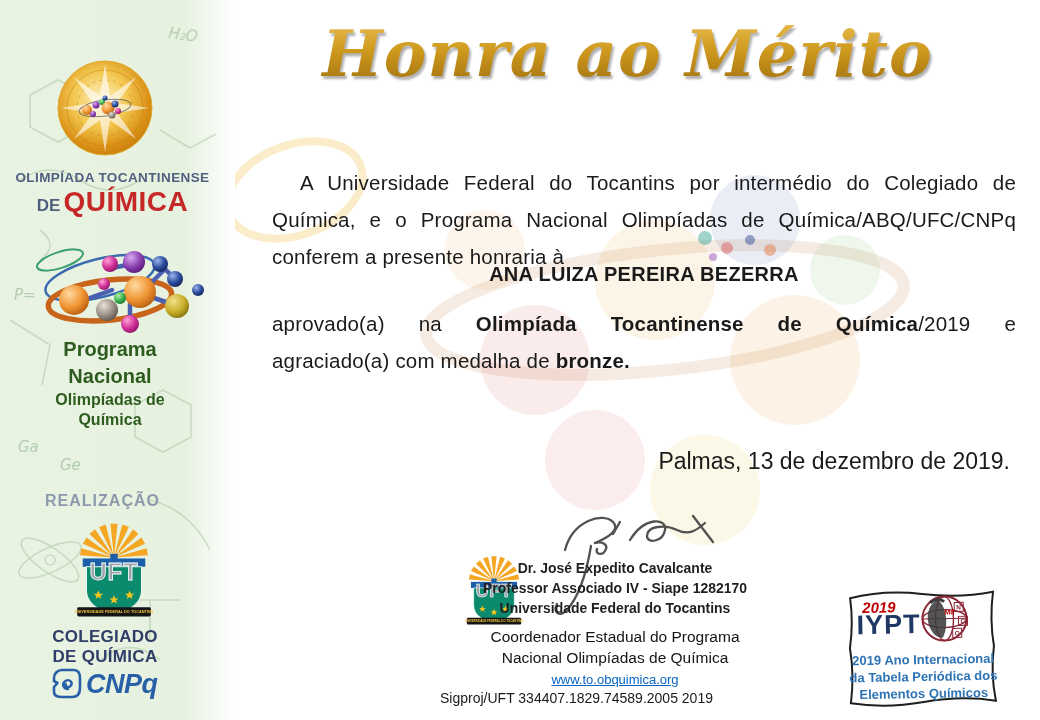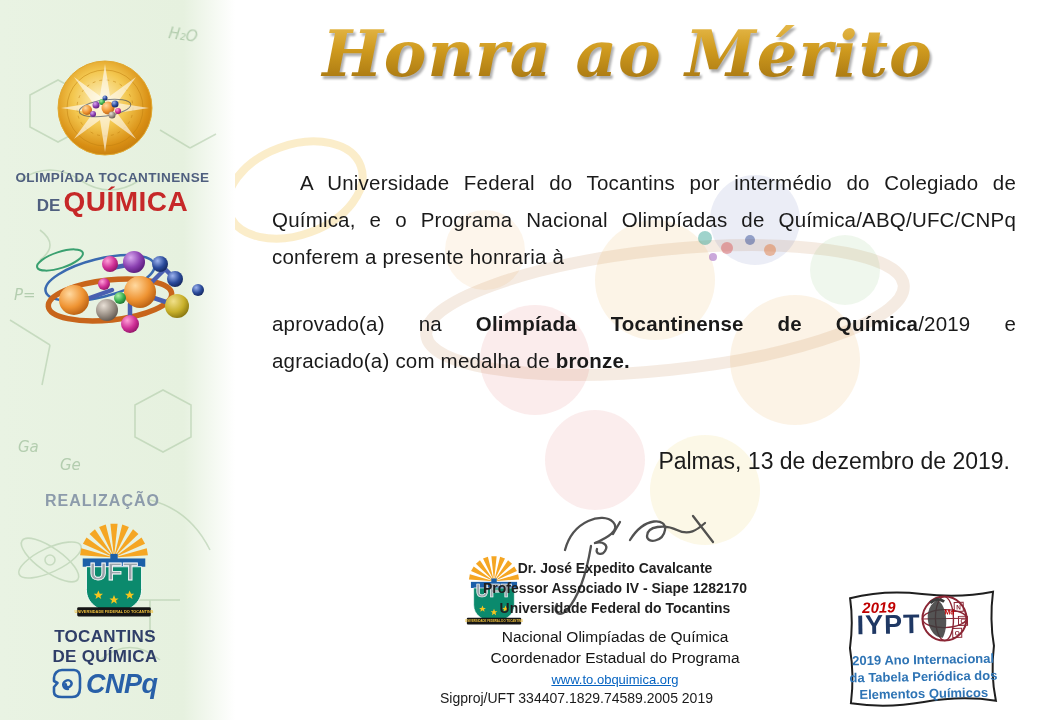--- a/index.html
+++ b/index.html
@@ -207,29 +207,35 @@
         <circle cx="163" cy="37" r="8" fill="url(#gBl)"></circle>
         <circle cx="92" cy="42" r="6" fill="url(#gMa)"></circle>
         <circle cx="128" cy="50" r="16" fill="url(#gOr)"></circle>
         <circle cx="108" cy="56" r="6" fill="url(#gGr)"></circle>
         <circle cx="95" cy="68" r="11" fill="url(#gGy)"></circle>
         <circle cx="118" cy="82" r="9" fill="url(#gMa)"></circle>
         <circle cx="165" cy="64" r="12" fill="url(#gOl)"></circle>
         <circle cx="186" cy="48" r="6" fill="url(#gBl)"></circle>
       </svg>
 
+      <div class="program">
+        <div class="big">Programa</div>
+        <div class="big">Nacional</div>
+        <div class="small">Olimpíadas de</div>
+        <div class="small">Química</div>
+      </div>
 
       <div class="realizacao">REALIZAÇÃO</div>
 
       <svg class="uft-big" width="92" height="103" viewBox="0 0 100 112">
         <use href="#uftlogo" xlink:href="#uftlogo"></use>
       </svg>
 
       <div class="colegiado">
-        <div>TOCANTINS</div>
+        <div>COLEGIADO</div>
         <div>DE QUÍMICA</div>
       </div>
 
       <div class="cnpq-row">
         <svg width="34" height="34" viewBox="0 0 34 34">
           <path d="M24,4 H12 C7,4 4,8 4,12 V15 L7.5,17 L4,21 V26 C4,30 8,31 12,31 H22 C28,31 30,27 30,22 V12 C30,7 28,4 24,4 Z" fill="none" stroke="#2860A8" stroke-width="2.6" stroke-linejoin="round"></path>
           <path d="M18,23 C13,23 11.5,17.5 15.5,15 C19.5,12.5 23.5,16.5 20.5,20 C18.5,22.3 15.5,21 15.8,18.2" fill="none" stroke="#2860A8" stroke-width="2.4" stroke-linecap="round"></path>
         </svg>
         <span class="cnpq-text">CNPq</span>
       </div>
@@ -255,20 +261,21 @@
       <circle cx="515" cy="140" r="5" fill="#26418f"></circle>
         <circle cx="535" cy="150" r="6" fill="#e07030"></circle>
       <circle cx="478" cy="157" r="4" fill="#8a3fb0"></circle>
     </g>
   </svg>
 
   <div class="title">Honra ao Mérito</div>
 
   <p class="para1">A Universidade Federal do Tocantins por intermédio do Colegiado de Química, e o Programa Nacional Olimpíadas de Química/ABQ/UFC/CNPq conferem a presente honraria à</p>
 
+  <div class="recipient">ANA LUIZA PEREIRA BEZERRA</div>
 
   <div class="award">
     <div class="jline"><span>aprovado(a) na </span><span class="bold">Olimpíada Tocantinense de Química</span><span>/2019 e</span></div>
     <div><span>agraciado(a) com medalha de </span><span class="bold">bronze.</span></div>
   </div>
 
   <div class="date-line">Palmas, 13 de dezembro de 2019.</div>
 
   <div class="sig-block">
     <svg class="scribble" width="250" height="115">
@@ -283,22 +290,22 @@
     </svg>
     <svg class="uft-small" width="68" height="76" viewBox="0 0 100 112">
       <use href="#uftlogo" xlink:href="#uftlogo"></use>
     </svg>
     <div class="sig-lines">
       <div>Dr. José Expedito Cavalcante</div>
       <div>Professor Associado IV - Siape 1282170</div>
       <div>Universidade Federal do Tocantins</div>
     </div>
     <div class="coordinator">
+      <div>Coordenador Estadual do Programa</div>
       <div>Nacional Olimpíadas de Química</div>
-      <div>Coordenador Estadual do Programa</div>
     </div>
     <div class="site-link">
       <a href="#">www.to.obquimica.org</a>
     </div>
     <div class="sigproj">Sigproj/UFT 334407.1829.74589.2005 2019</div>
   </div>
 
   <div class="iypt">
     <svg class="flagshape" width="160" height="130">
       <path d="M8,12 Q42,4 80,9 Q118,14 151,8 Q147,36 151,62 Q147,90 152,117 Q118,111 80,117 Q42,123 7,117 Q11,89 7,62 Q11,36 8,12 Z" fill="#ffffff" stroke="#1f1f1f" stroke-width="2"></path>

